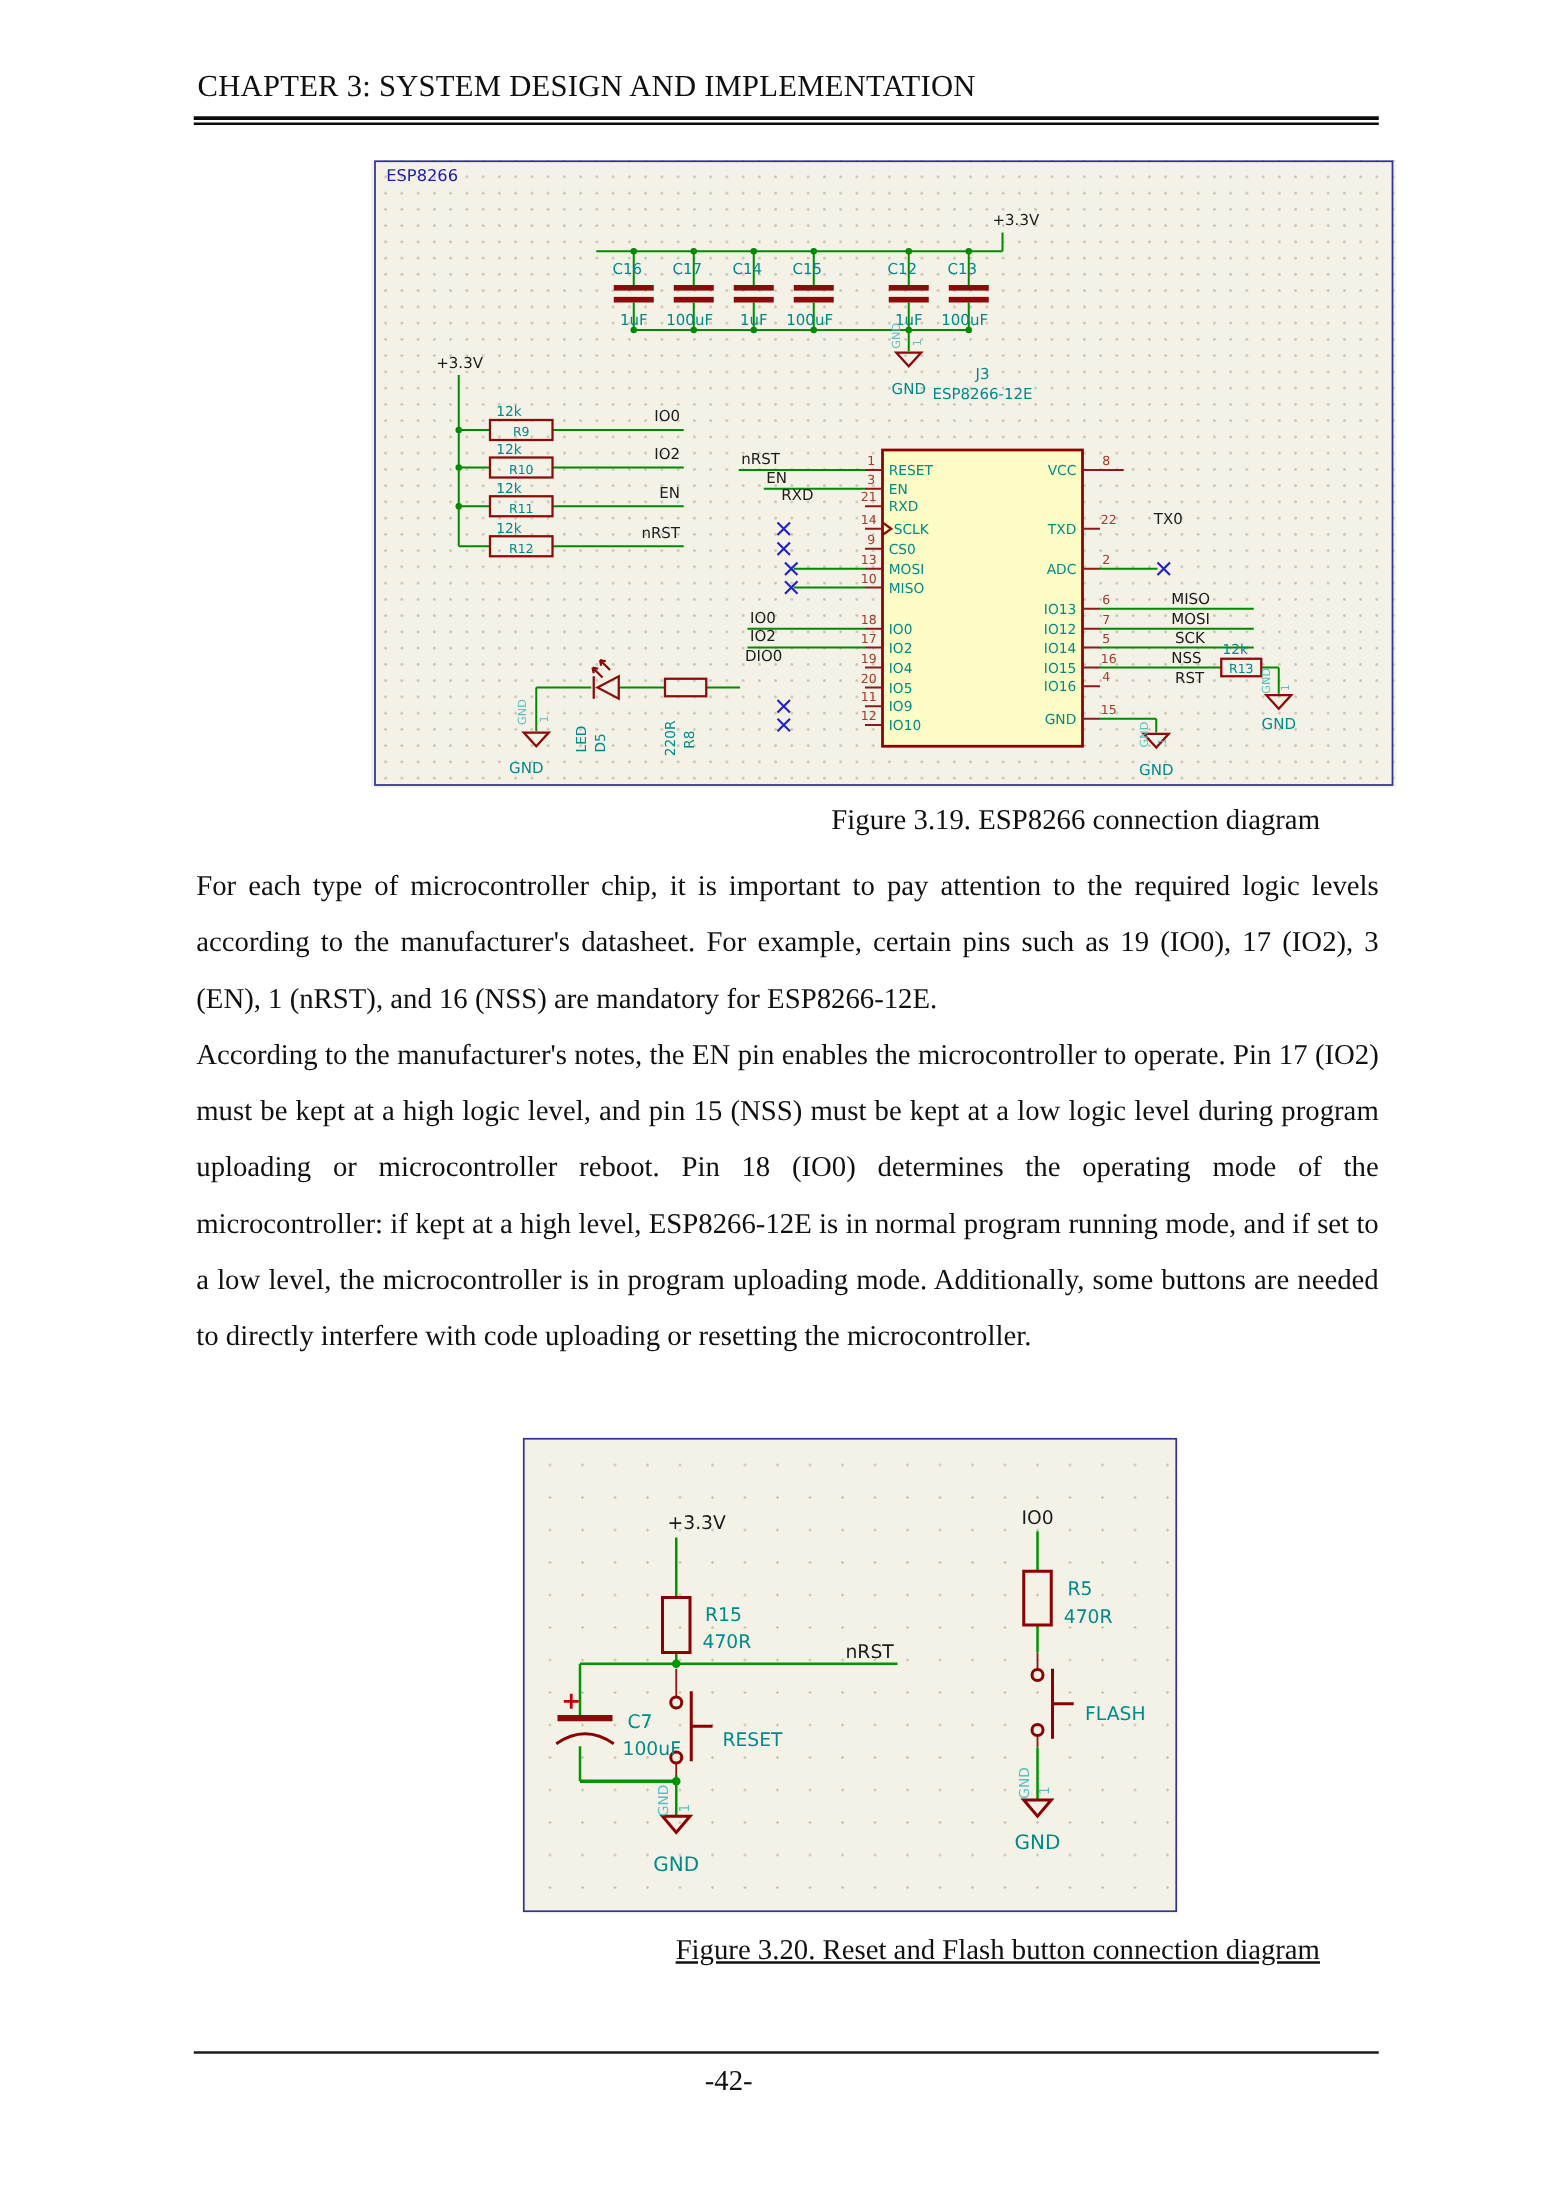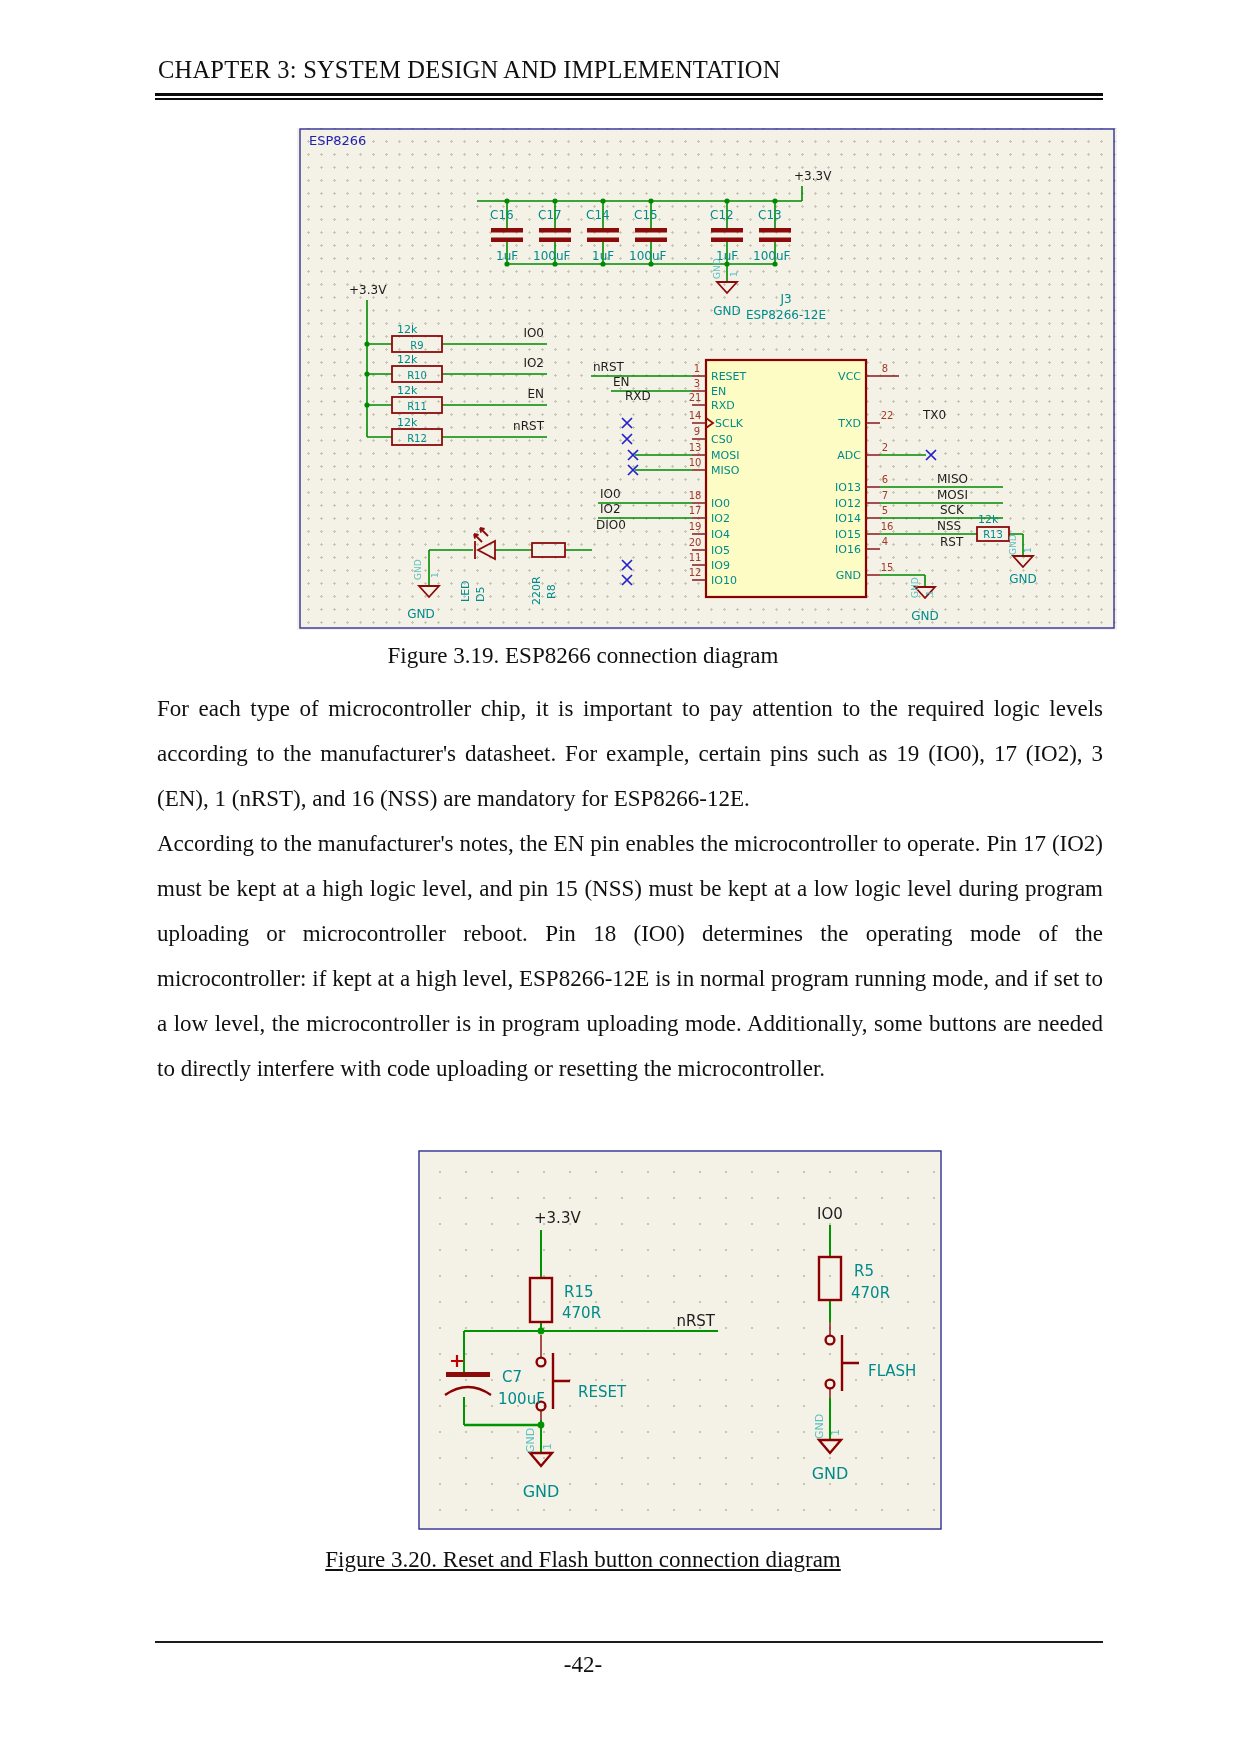--- a/index.html
+++ b/index.html
@@ -10,21 +10,21 @@
   .header-rule{position:absolute;left:155px;top:93px;width:948px;height:2px;
         border-top:3px solid #0b0b0b;border-bottom:2px solid #0b0b0b;}
   .fig{position:absolute;background-color:#f4f1e6;}
   .fig19{left:285px;top:128px;width:820px;height:502px;
         background-image:radial-gradient(circle,#c9c5b3 1px, rgba(0,0,0,0) 1.15px);
         background-size:13px 13px;background-position:5px 7px;margin-left:12px;}
   .fig20{left:418px;top:1150px;width:524px;height:380px;
         background-image:radial-gradient(circle,#c9c5b3 1px, rgba(0,0,0,0) 1.15px);
         background-size:26px 26px;background-position:9px 9px;}
   .fig svg{position:absolute;left:0;top:0;}
-  .caption{position:absolute;left:110px;width:946px;text-align:center;font-size:23px;}
+  .caption{position:absolute;left:110px;width:946px;text-align:right;font-size:23px;}
   .cap19{top:643px;}
   .cap20{top:1547px;text-decoration:underline;}
   .textcol{position:absolute;left:157px;top:686px;width:946px;
         font-size:23px;line-height:45px;text-align:justify;}
   .textcol p{margin:0;padding:0;}
   .footer-rule{position:absolute;left:155px;top:1641px;width:948px;height:0;
         border-top:2px solid #1c1c1c;}
   .page-number{position:absolute;left:110px;top:1652px;width:946px;text-align:center;font-size:23px;}
   
   .w{stroke:#008a00;stroke-width:1.6;fill:none;}

